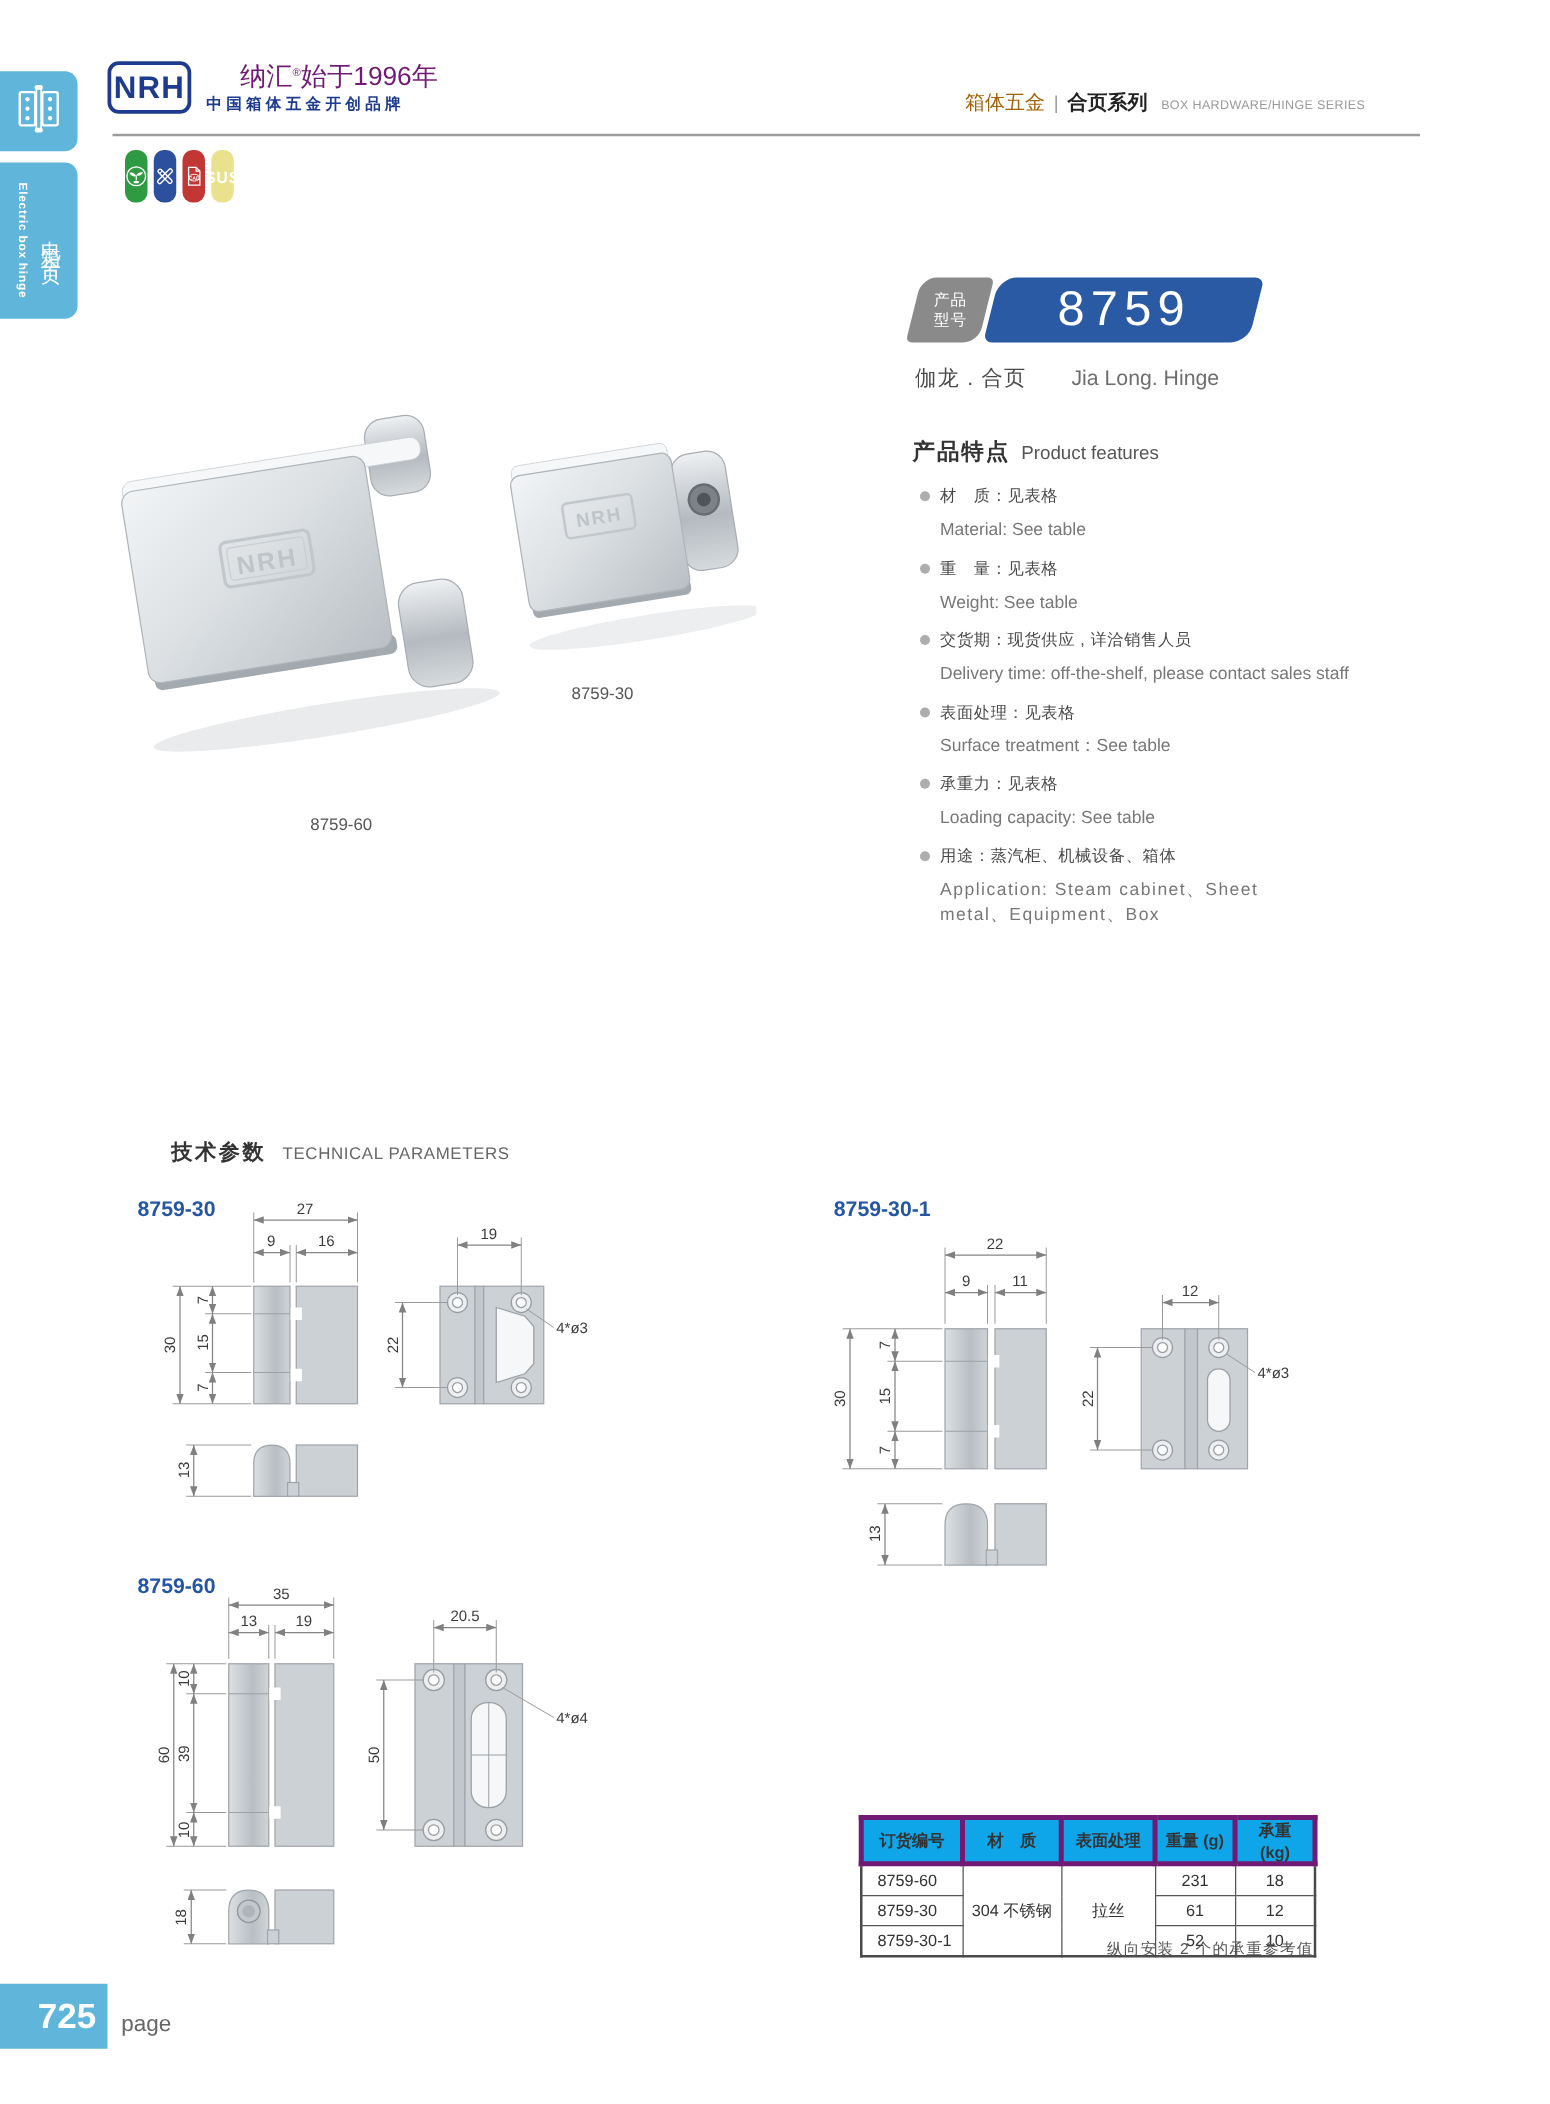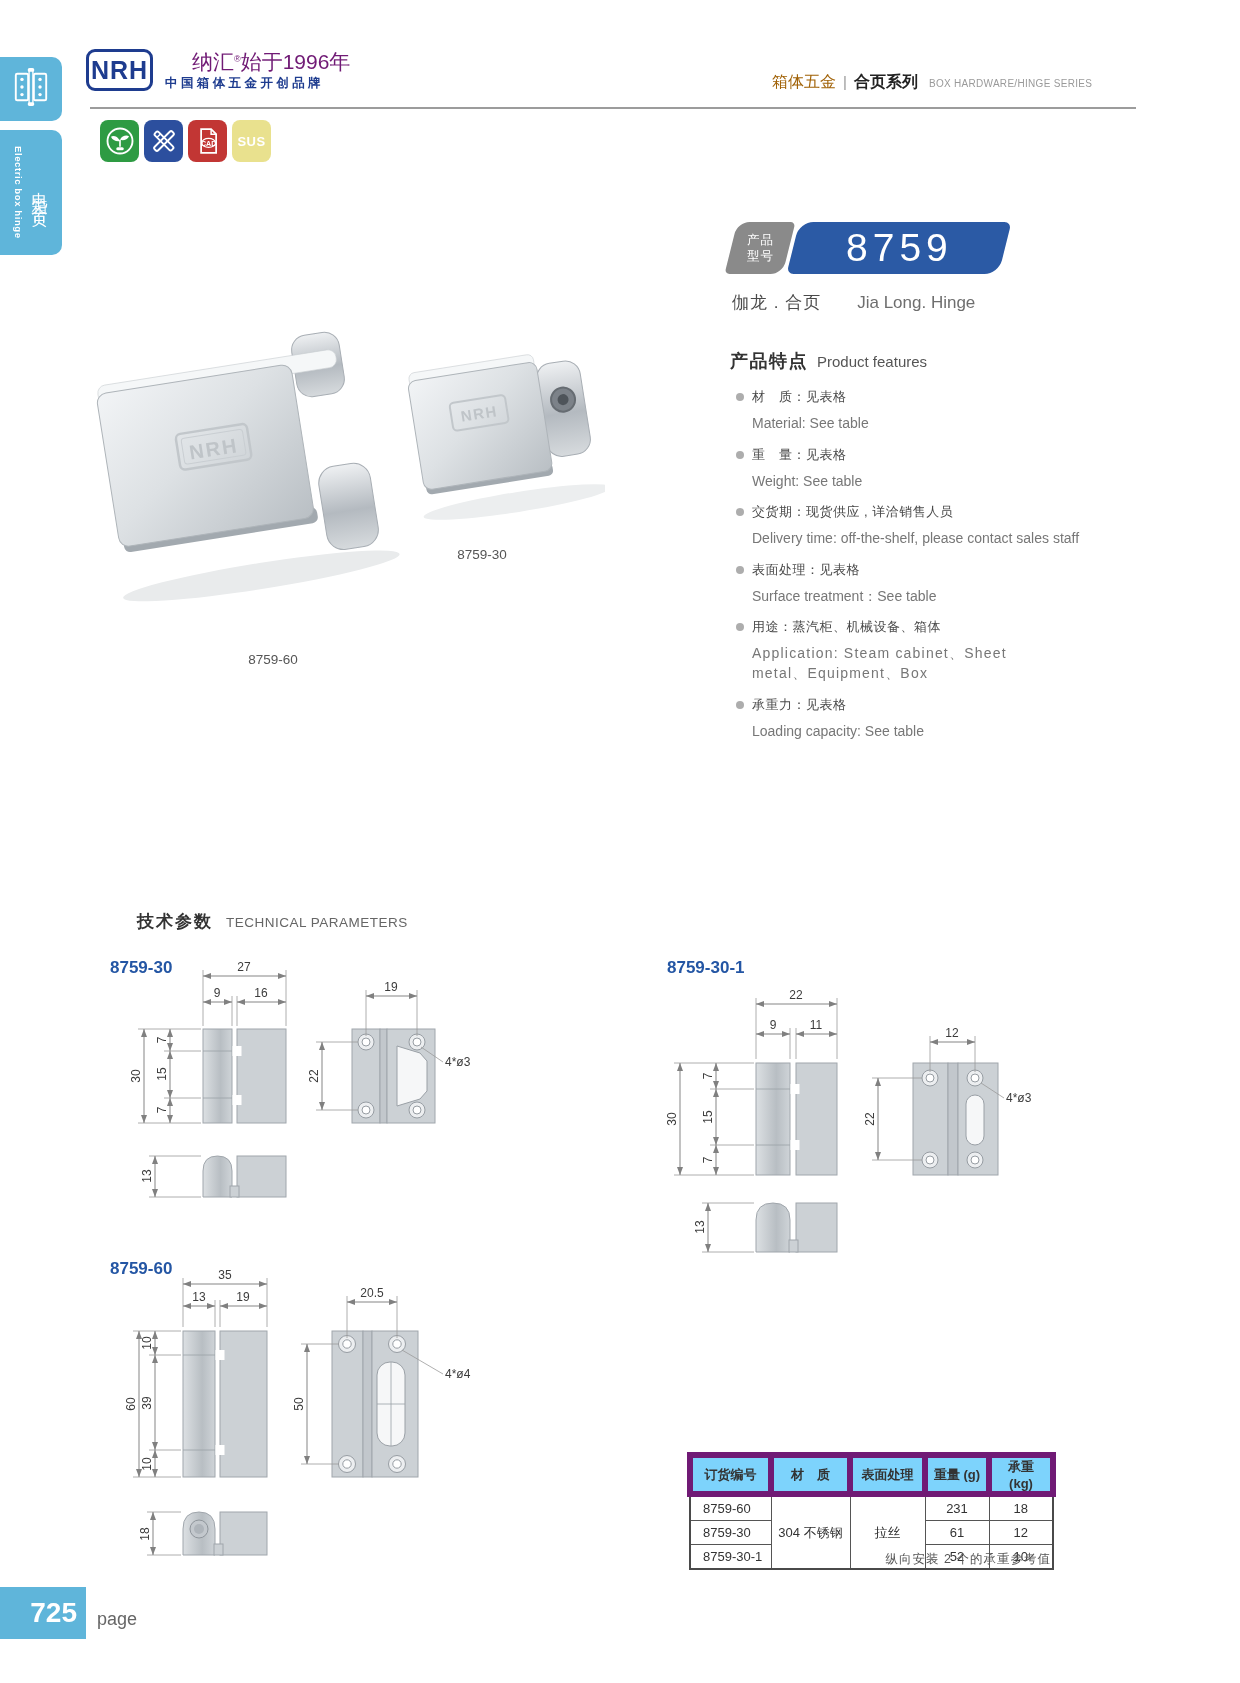--- a/index.html
+++ b/index.html
@@ -25,21 +25,21 @@
   .brand-line2{font-size:12.5px;font-weight:bold;color:#1E3C8F;letter-spacing:3.4px;margin-top:5px;}
   .series{left:772px;top:72px;display:flex;align-items:baseline;}
   .series-cn-l{font-size:16px;color:#a16207;}
   .series-div{font-size:15px;color:#999;margin:0 7px;font-weight:300;}
   .series-cn-r{font-size:16px;color:#222;font-weight:bold;}
   .series-en{font-size:10px;color:#9a9a9a;margin-left:11px;letter-spacing:.3px;}
   .head-rule{left:90px;top:107px;width:1046px;height:2px;background:#9c9c9c;}
 
   
   .icons{left:100px;top:120px;display:flex;gap:5px;}
-  .cicon{width:39px;height:42px;border-radius:8px;display:flex;align-items:center;justify-content:center;}
+  .cicon{width:18px;height:42px;border-radius:8px;display:flex;align-items:center;justify-content:center;}
   .cicon.green{background:#2E9B43;}
   .cicon.blue{background:#2C4F9E;}
   .cicon.red{background:#C23634;}
   .cicon.yellow{background:#E9E18E;}
   .sus-txt{font-size:13px;font-weight:bold;color:#fff;letter-spacing:.5px;}
 
   
   .badge-gray{left:731px;top:222px;width:58px;height:52px;background:#8A8A8A;
               border-radius:12px 5px 12px 5px;transform:skewX(-14deg);
               display:flex;align-items:center;justify-content:center;}
@@ -79,21 +79,21 @@
   .part-lite{stroke:#A0A6AC;stroke-width:1;}
   .pocket{fill:#F6F7F8;stroke:#9AA0A6;stroke-width:1;}
   .dim{stroke:#858585;stroke-width:1;fill:none;}
   .ext{stroke:#9A9A9A;stroke-width:.8;}
   .dtxt{font-size:12px;fill:#3C3C3C;}
   .seam{stroke:#9BA1A6;stroke-width:.8;}
 
   
   .spec{position:absolute;left:687px;top:1452px;border-collapse:collapse;font-size:13px;color:#333;
         border:2px solid #4A4A4A;table-layout:fixed;}
-  .spec th{background:#7dd3fc;font-weight:bold;border:6px solid #701a75;height:23px;padding:0 4px;}
+  .spec th{background:#0ea5e9;font-weight:bold;border:4px solid #701a75;height:23px;padding:0 4px;}
   .spec td{border:1px solid #555;height:23px;text-align:center;padding:0 4px;}
   .spec td.code{text-align:left;padding-left:12px;}
   .note{position:absolute;left:687px;top:1551px;width:364px;text-align:right;font-size:12.5px;
         color:#555;letter-spacing:1px;}
 
   
   .page-block{left:0;top:1587px;width:86px;height:52px;background:#5FB5DA;color:#fff;
               display:flex;align-items:center;justify-content:flex-end;padding-right:9px;
               box-sizing:border-box;font-size:28px;font-weight:bold;}
   .page-word{left:97px;top:1609px;font-size:18px;color:#666;}
@@ -209,27 +209,27 @@
       <div class="f-cn">交货期：现货供应 , 详洽销售人员</div>
       <div class="f-en">Delivery time: off-the-shelf, please contact sales staff</div>
     </div>
     <div class="f-item">
       <span class="f-dot"></span>
       <div class="f-cn">表面处理：见表格</div>
       <div class="f-en">Surface treatment：See table</div>
     </div>
     <div class="f-item">
       <span class="f-dot"></span>
+      <div class="f-cn">承重力：见表格</div>
+      <div class="f-en">Loading capacity: See table</div>
+    </div>
+    <div class="f-item">
+      <span class="f-dot"></span>
       <div class="f-cn">用途：蒸汽柜、机械设备、箱体</div>
       <div class="f-en wrap">Application: Steam cabinet、Sheet metal、Equipment、Box</div>
-    </div>
-    <div class="f-item">
-      <span class="f-dot"></span>
-      <div class="f-cn">承重力：见表格</div>
-      <div class="f-en">Loading capacity: See table</div>
     </div>
   </div>
 
   <div class="abs photos">
     <svg width="520" height="372" viewBox="0 0 520 372">
       <defs>
         <linearGradient id="gB" x1="0" y1="0" x2="1" y2="1">
           <stop offset="0" stop-color="#F2F4F6"></stop>
             <stop offset=".45" stop-color="#DDE1E4"></stop>
           <stop offset="1" stop-color="#B9BFC4"></stop>

